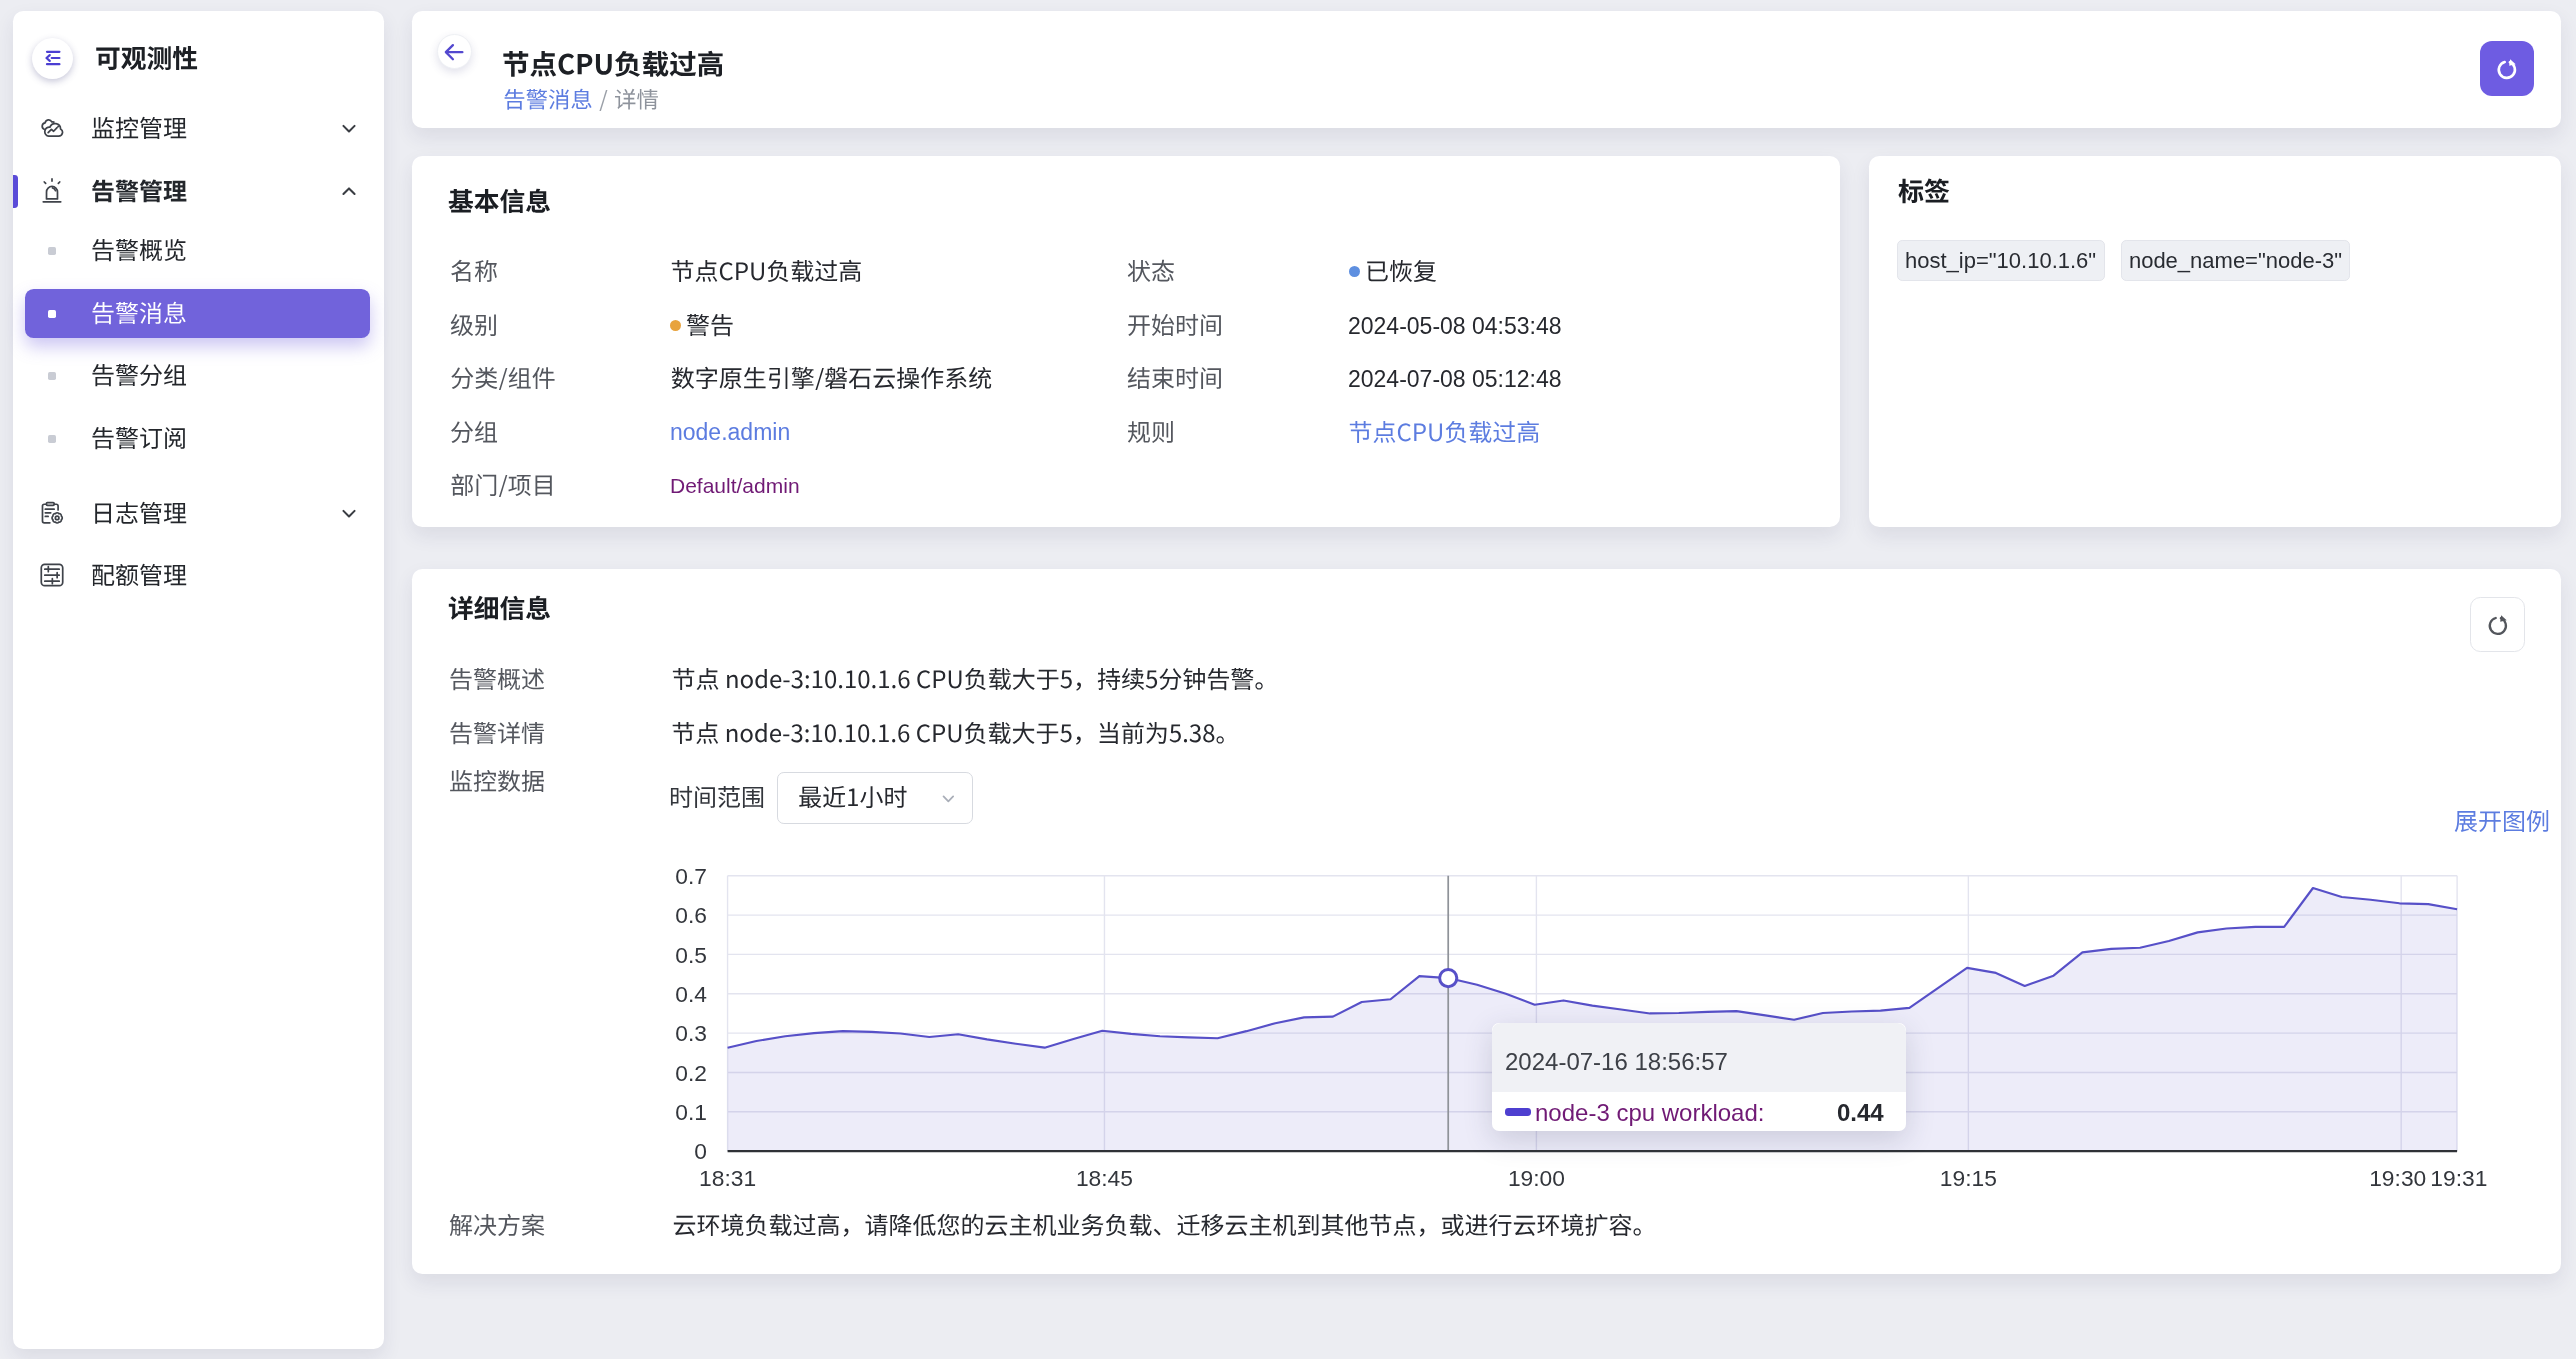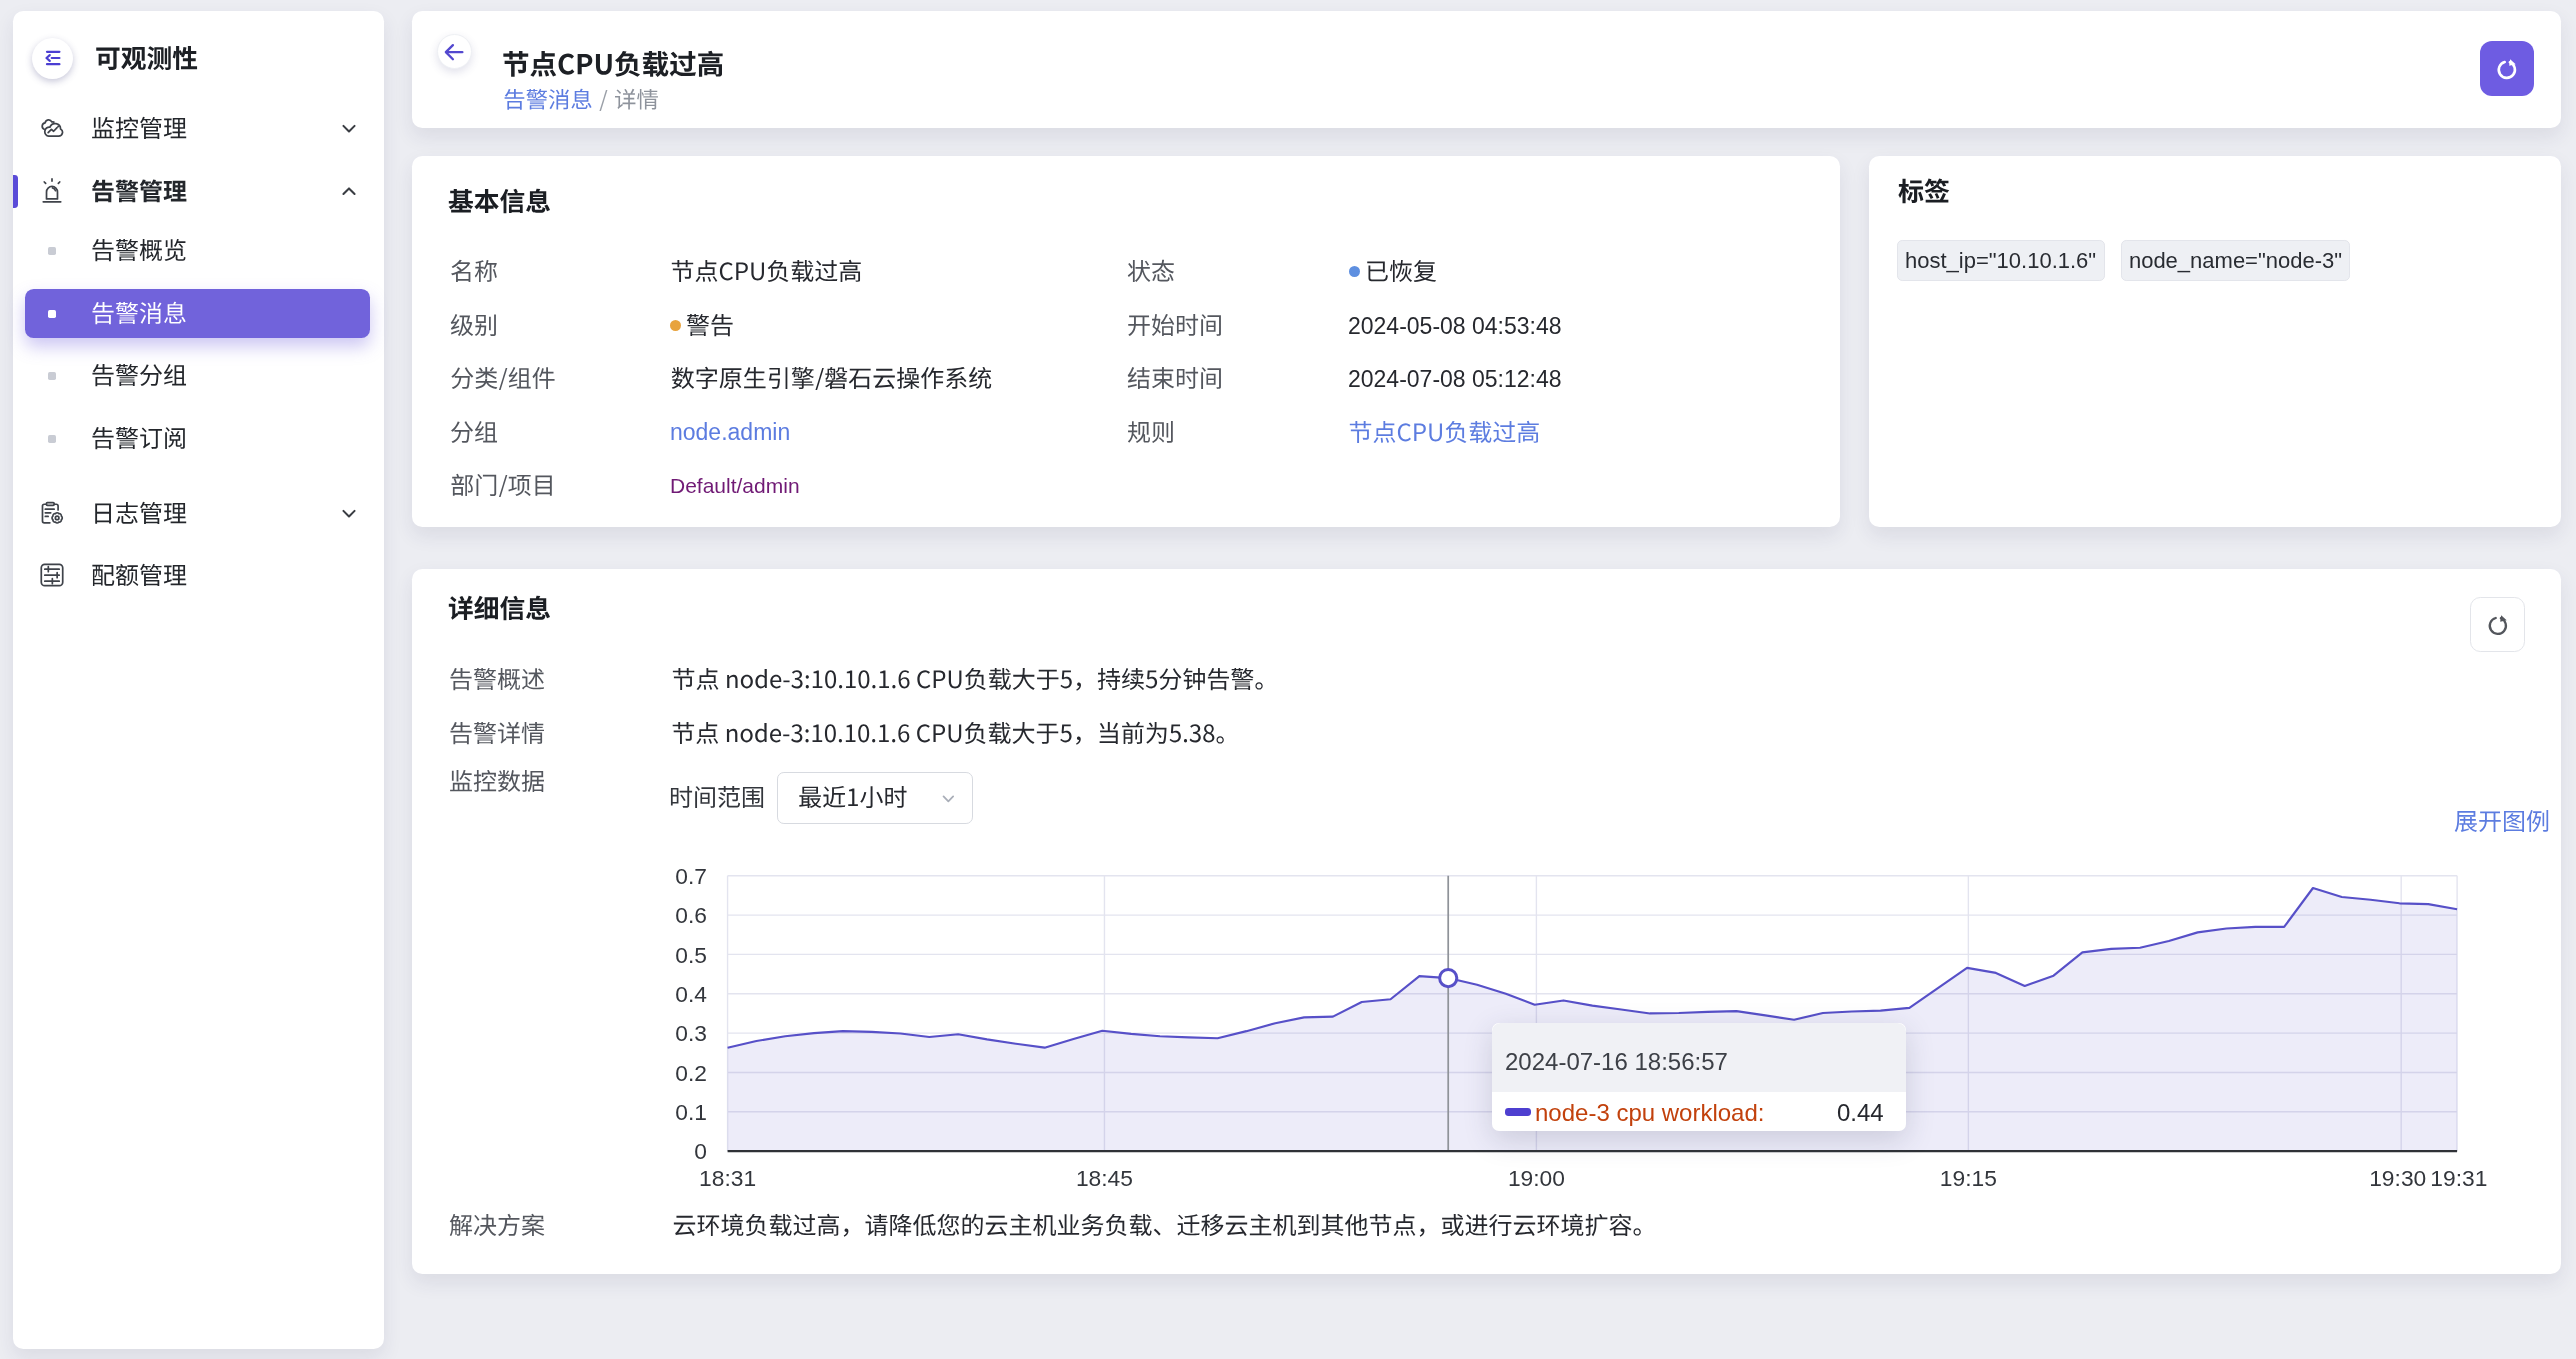--- a/index.html
+++ b/index.html
@@ -566,16 +566,16 @@
       <text x="803" y="376" text-anchor="middle" font-size="26.5" fill="#33363c" font-family="Liberation Sans,sans-serif">18:45</text>
       <text x="1305" y="376" text-anchor="middle" font-size="26.5" fill="#33363c" font-family="Liberation Sans,sans-serif">19:00</text>
       <text x="1807" y="376" text-anchor="middle" font-size="26.5" fill="#33363c" font-family="Liberation Sans,sans-serif">19:15</text>
       <text x="2306" y="376" text-anchor="middle" font-size="26.5" fill="#33363c" font-family="Liberation Sans,sans-serif">19:30</text>
       <text x="2377" y="376" text-anchor="middle" font-size="26.5" fill="#33363c" font-family="Liberation Sans,sans-serif">19:31</text>
 </svg>
 <div class="abs" style="left:1080px;top:454px;width:414px;height:108px;border-radius:7px;background:#fff;box-shadow:0 8.6px 29px rgba(50,55,90,.18)">
 <div class="abs" style="left:0;top:0;width:414px;height:69px;background:#f0f1f5;border-radius:8.6px 8.6px 0 0"></div>
 <div class="txt" style="left:13px;top:27px;font-size:24px;color:#3d4047">2024-07-16 18:56:57</div>
 <div class="abs" style="left:13px;top:85px;width:26px;height:7.8px;border-radius:3.4px;background:#4e3fd0"></div>
-<div class="txt" style="left:43px;top:78px;font-size:24px;color:#c2410c">node-3 cpu workload:</div>
-<div class="txt" style="right:22.4px;top:78px;font-size:24px;color:#26282e;font-weight:400">0.44</div>
+<div class="txt" style="left:43px;top:78px;font-size:24px;color:#701a75">node-3 cpu workload:</div>
+<div class="txt" style="right:22.4px;top:78px;font-size:24px;color:#26282e;font-weight:700">0.44</div>
 </div>
 </div>
 
 </body></html>

